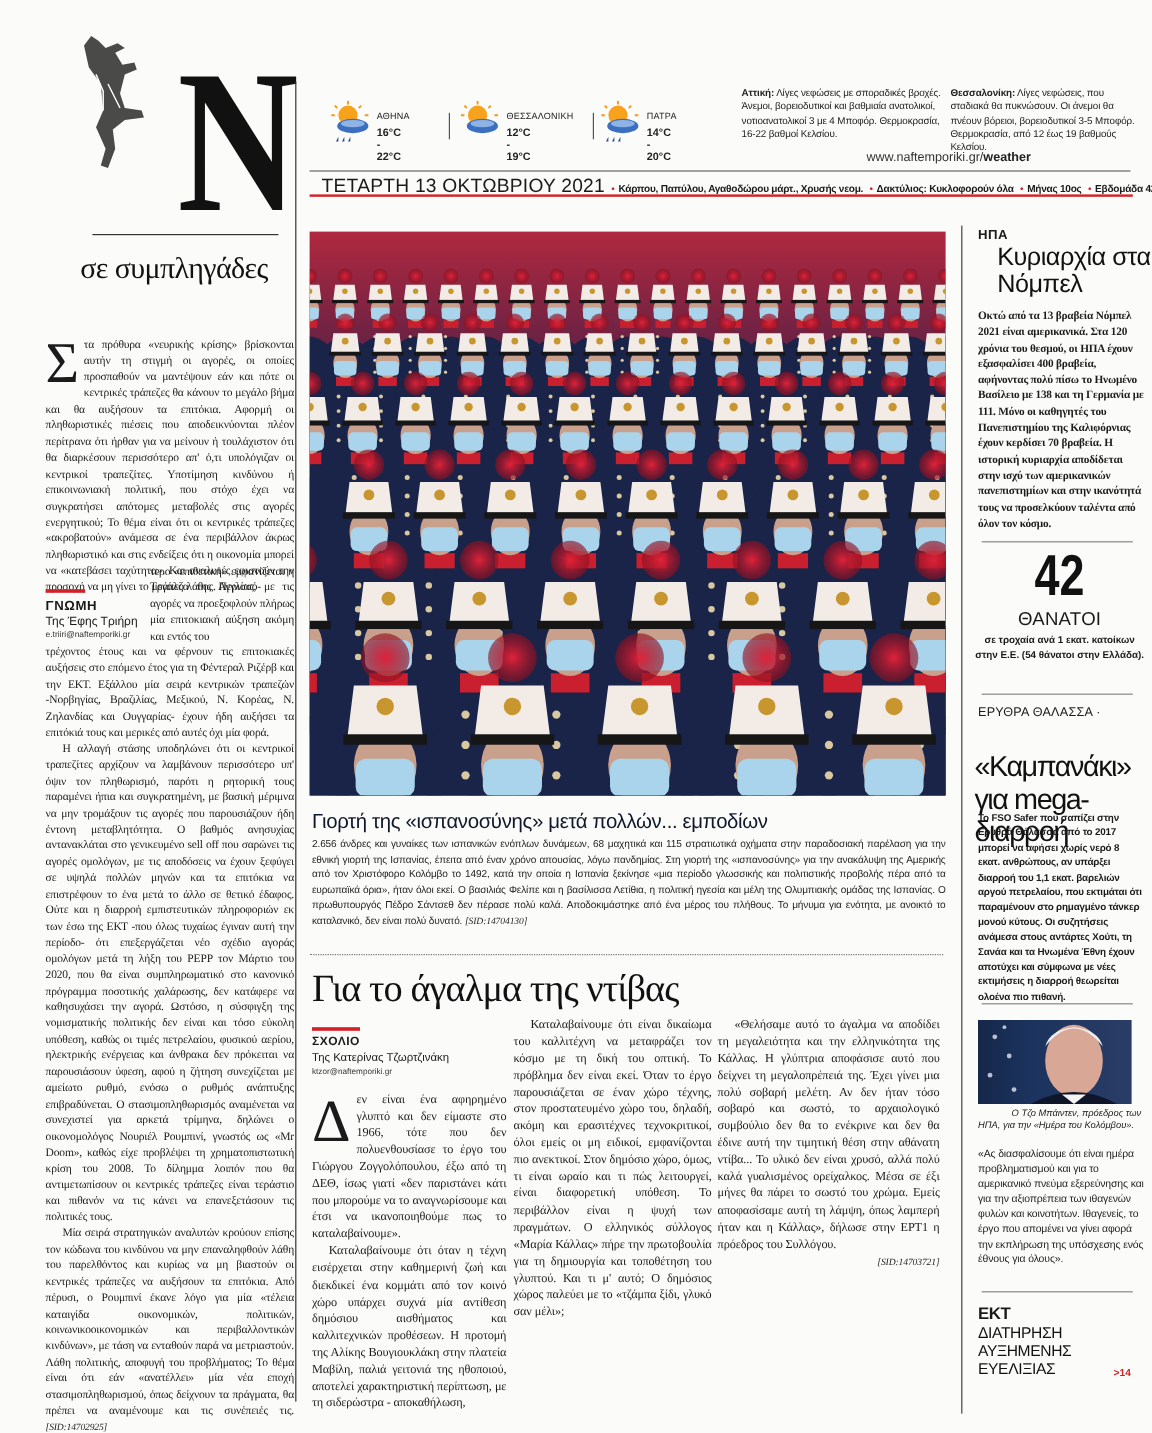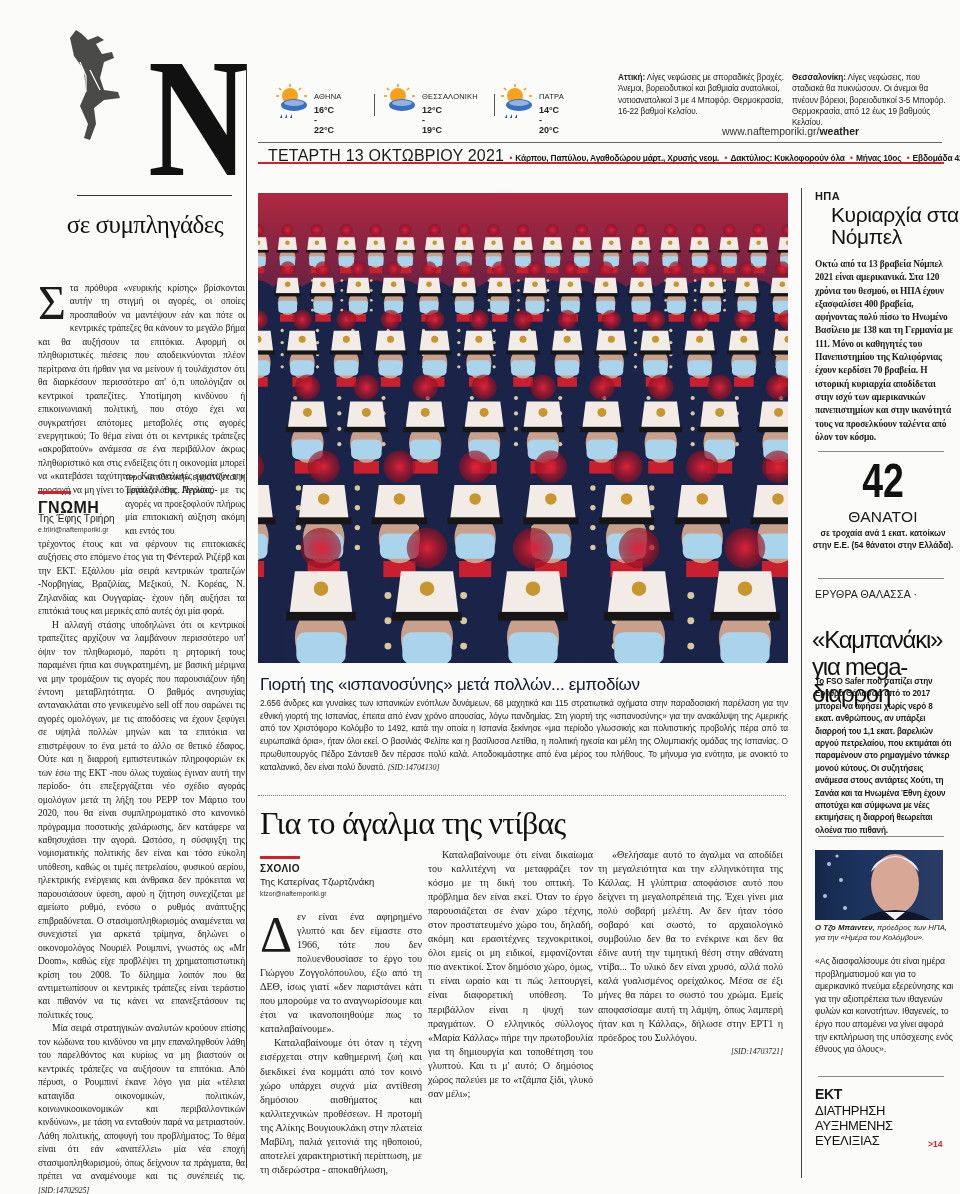--- a/index.html
+++ b/index.html
@@ -44,21 +44,21 @@
     text-align: justify; letter-spacing: -0.15px; }
   #left-body-1 { position: absolute; left: 38px; top: 281px; width: 207px; }
   .dropcap-sigma { float: left; font-size: 48px; line-height: 40px; margin: 2px 4px 0 0; font-family: "Liberation Serif", serif; }
   #left-body-2 { position: absolute; left: 125px; top: 470px; width: 120px; }
   #left-body-3 { position: absolute; left: 38px; top: 537px; width: 207px; }
   #left-body-3 p { text-indent: 14px; }
   #left-body-3 p.noind { text-indent: 0; }
   .sid { font-style: italic; font-size: 8px; }
 
   #opinion-redbar { position: absolute; left: 38px; top: 491px; width: 33px; height: 3px; background: #d32129; }
-  #opinion-label { position: absolute; left: 38px; top: 499px; font-size: 16px; font-weight: bold; letter-spacing: .5px; }
+  #opinion-label { position: absolute; left: 38px; top: 499px; font-size: 11px; font-weight: bold; letter-spacing: .5px; }
   #opinion-author { position: absolute; left: 38px; top: 513px; font-size: 10px; }
   #opinion-email { position: absolute; left: 38px; top: 526px; font-size: 7px; color: #333; }
 
   
   #photo { position: absolute; left: 258px; top: 193px; width: 530px; height: 470px; overflow: hidden;
     background: linear-gradient(180deg, #b02840 0%, #6a2244 20%, #2a2f5a 45%, #1b2242 70%, #141a33 100%); }
   #photo svg { position: absolute; left: 0; top: 0; }
   #photo-caption-title { position: absolute; left: 260px; top: 675px; font-size: 17px; letter-spacing: -0.3px; color: #0f172a; }
   #photo-caption-body { position: absolute; left: 260px; top: 697px; width: 528px; font-size: 8.4px; line-height: 12.7px;
     color: #1e1e1e; text-align: justify; letter-spacing: -0.1px; }
@@ -94,21 +94,21 @@
   #side-deaths { position: absolute; left: 812px; top: 508px; width: 142px; text-align: center; font-size: 15.5px; letter-spacing: .2px; }
   #side-deaths-sub { position: absolute; left: 812px; top: 528px; width: 142px; text-align: center; font-size: 8.2px; line-height: 11.5px; font-weight: bold; }
   #side-rule-2 { position: absolute; left: 818px; top: 578px; width: 126px; height: 1px; background: #888; }
   #side-red-label { position: absolute; left: 815px; top: 588px; font-size: 10.5px; letter-spacing: .2px; }
   #side-red-title { position: absolute; left: 812px; top: 604px; width: 146px; font-size: 24px; line-height: 27px; letter-spacing: -1.2px; color: #111; margin-top: 22px; }
   #side-red-body { position: absolute; left: 815px; top: 676px; width: 138px; font-size: 8.2px; line-height: 12.4px; font-weight: bold; letter-spacing: -0.15px; }
   #side-rule-3 { position: absolute; left: 818px; top: 836px; width: 126px; height: 1px; background: #888; }
   #biden-photo { position: absolute; left: 815px; top: 850px; width: 128px; height: 70px; overflow: hidden;
     background: linear-gradient(90deg, #16284a 0%, #1b335e 35%, #2a3d66 100%); }
   #biden-caption { position: absolute; left: 815px; top: 923px; width: 140px; font-size: 7.8px; line-height: 10px; font-style: italic; color: #222; }
-  #biden-caption b { font-weight: bold; }
+  #biden-caption b { font-weight: normal; margin-left: 28px; }
   #biden-quote { position: absolute; left: 815px; top: 955px; width: 140px; font-size: 8.7px; line-height: 12.6px; color: #1d1d1d; letter-spacing: -0.1px; }
   #side-rule-4 { position: absolute; left: 818px; top: 1076px; width: 126px; height: 1px; background: #888; }
   #ekt-label { position: absolute; left: 815px; top: 1086px; font-size: 14px; font-weight: bold; letter-spacing: -0.3px; }
   #ekt-title { position: absolute; left: 815px; top: 1103px; width: 140px; font-size: 13px; line-height: 15px; letter-spacing: -0.3px; color: #111; }
   #ekt-page { position: absolute; left: 928px; top: 1139px; font-size: 8.5px; font-weight: bold; color: #d32129; }
 </style>
 </head>
 <body>
 
 <div id="masthead">

